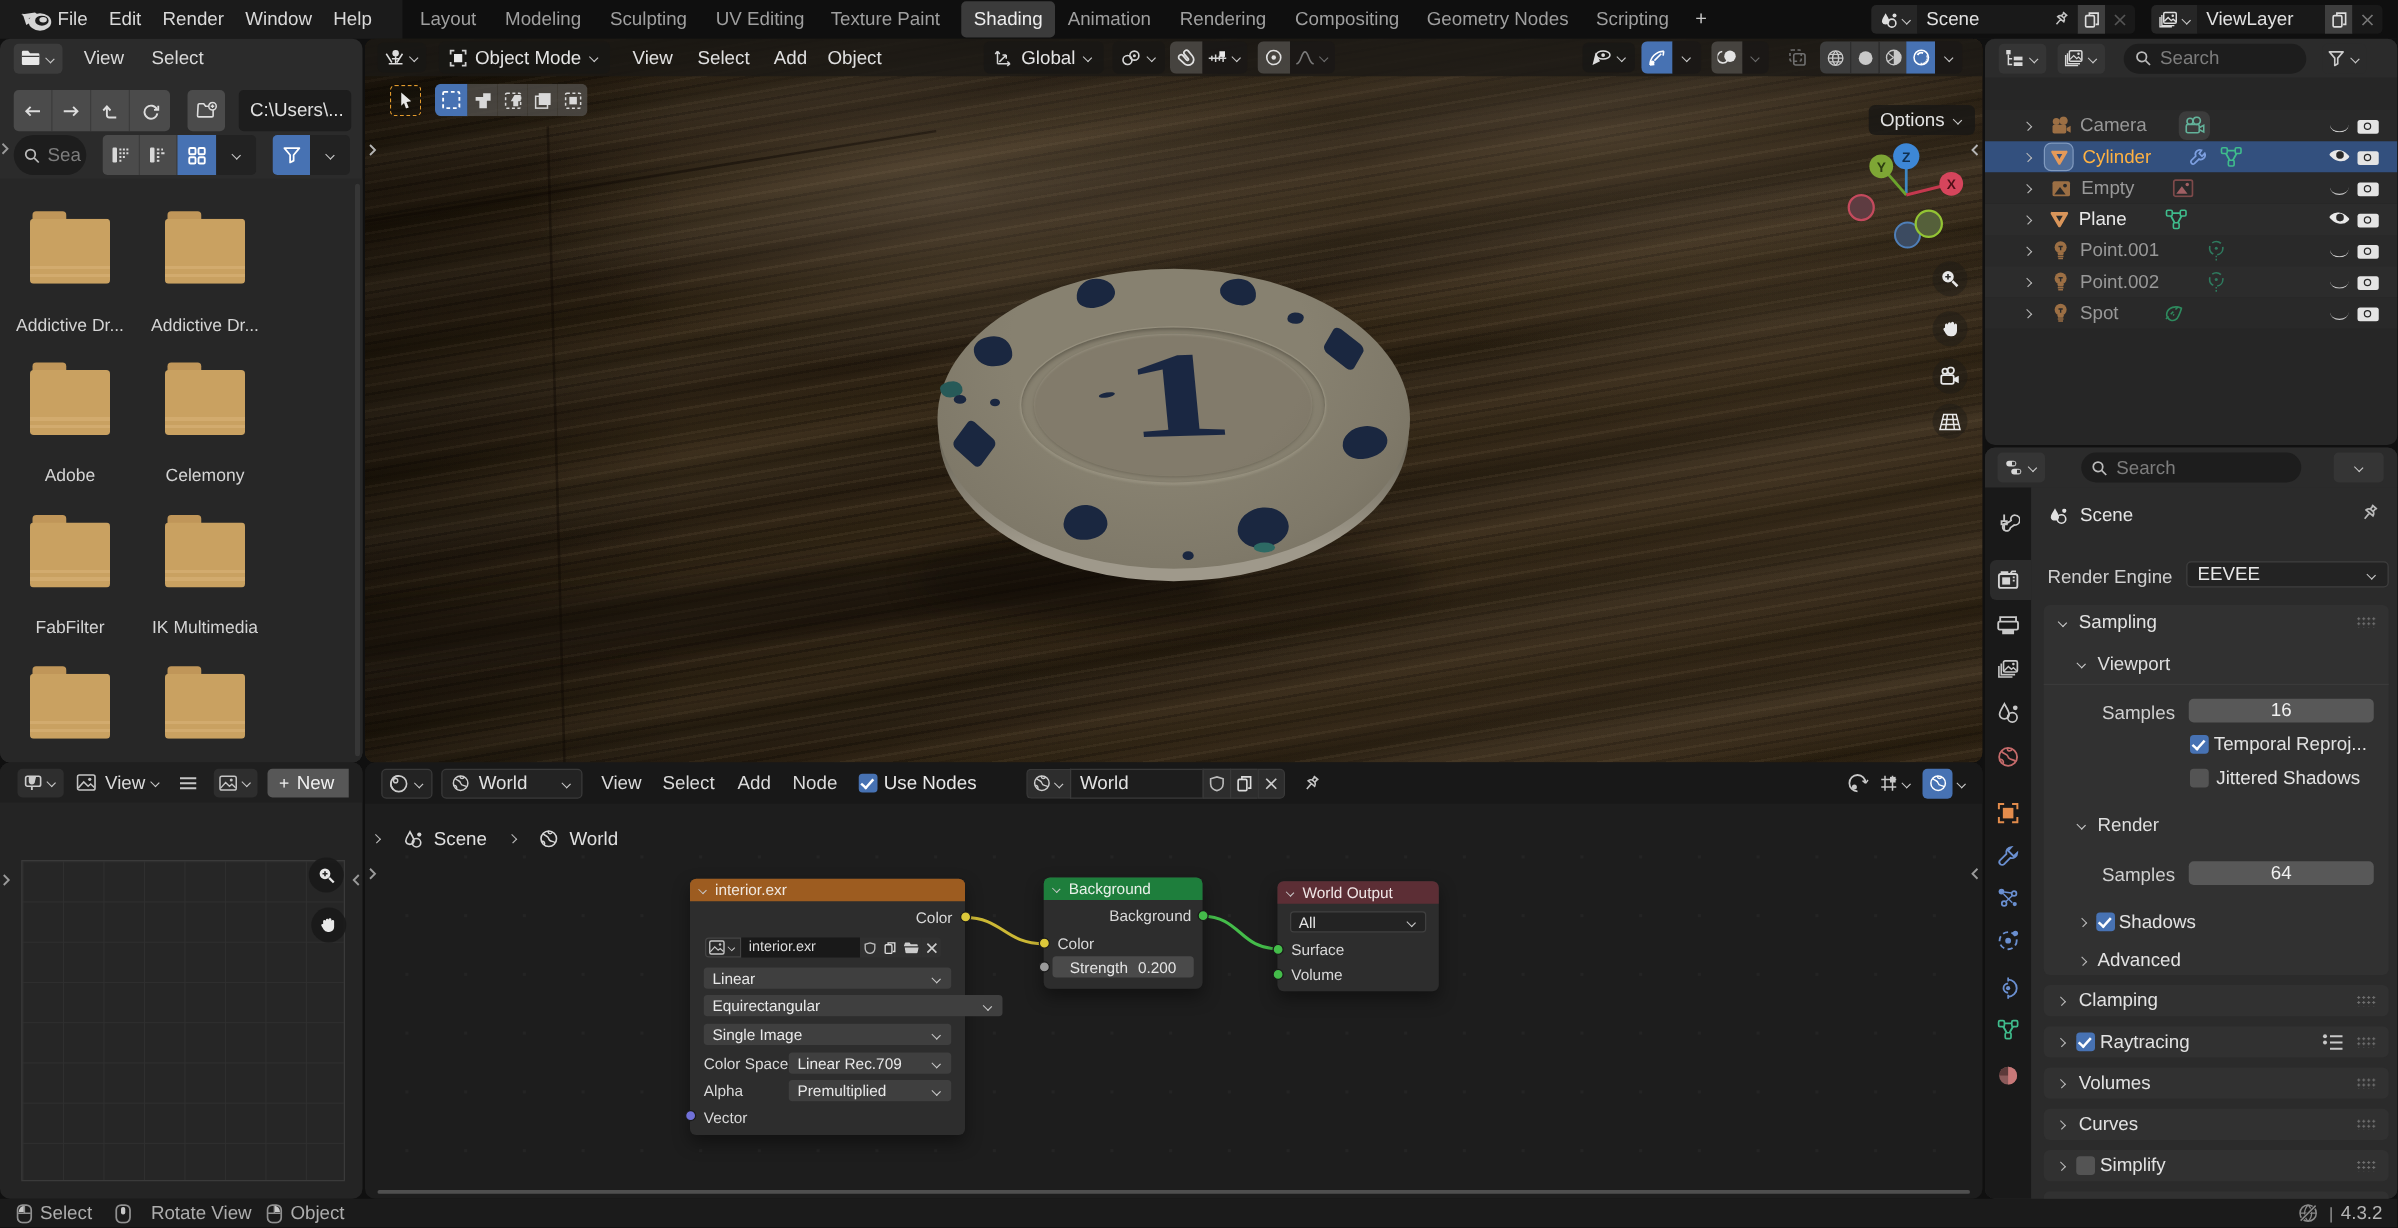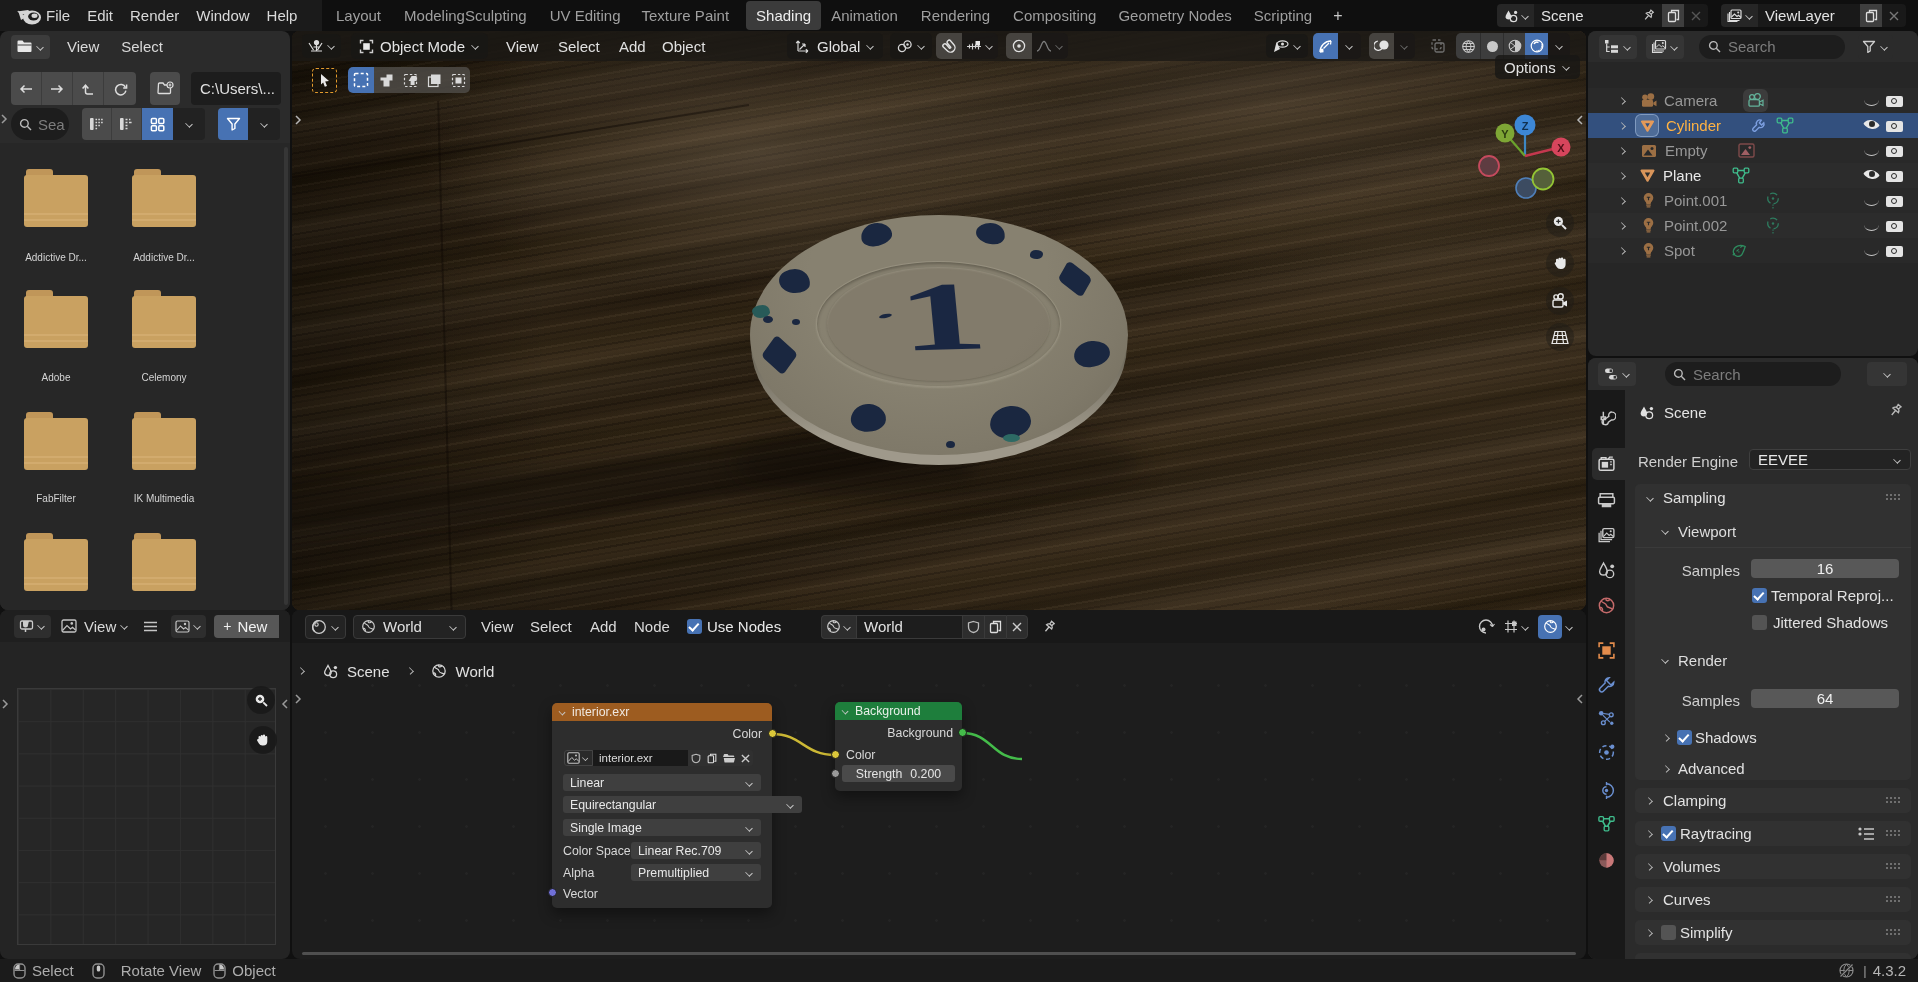--- a/index.html
+++ b/index.html
@@ -27,21 +27,21 @@
 .eyeclosed{left:274px;top:6px;width:20px;height:13px}
 .eyeclosed:before{content:"";position:absolute;left:2px;top:0px;width:15px;height:11px;border:1.6px solid #c8c8c8;border-top:none;border-left:none;border-right:none;border-radius:50%}
 .eyeopen{left:274px;top:5px;width:20px;height:14px}
 .eyeopen:before{content:"";position:absolute;left:3px;top:0px;width:13px;height:13px;background:#e8e8e8;border-radius:78% 10% 78% 10%;transform:rotate(45deg) scaleY(.82)}
 .eyeopen:after{content:"";position:absolute;left:6.6px;top:3.4px;width:6px;height:6px;background:#292929;border-radius:50%;box-shadow:inset 0 0 0 4px #292929, inset 0 0 0 10px #fff}
 .camico{left:297px;top:5px;width:20px;height:15px}
 .camico:before{content:"";position:absolute;left:1px;top:3px;width:17px;height:11px;background:#e4e4e4;border-radius:2px}
 .camico:after{content:"";position:absolute;left:6.2px;top:5.2px;width:4px;height:4px;background:#e4e4e4;border-radius:50%;border:1.8px solid #292929}
 .ptab{position:absolute;left:9px;width:19px;height:19px}
 .ppanel{left:10px;width:276px;height:25px;background:#313131;border-radius:5px;color:#e2e2e2}
-.flab{width:96px;text-align:center;color:#d4d4d4;white-space:nowrap;overflow:hidden;font-size:10px}
+.flab{width:96px;text-align:center;color:#d4d4d4;white-space:nowrap;overflow:hidden;font-size:14px}
 </style></head>
 <body>
 
 <div class="abs" id="topbar" style="left:0;top:0;width:1918px;height:31px;background:#1b1b1b">
   <div class="abs" style="left:322px;top:0;width:1596px;height:31px;background:#0f0f0f"></div>
   <svg class="abs" style="left:15px;top:5px" width="28" height="21" viewBox="0 0 28 21">
     <path d="M2 6.5 L13 5 L17 8 L7 9.5 Z" fill="#d5d5d5"></path>
     <path d="M3 5.5 L11 12 L6 15 Z" fill="#d5d5d5"></path>
     <ellipse cx="17" cy="12.5" rx="9" ry="7" fill="#d5d5d5"></ellipse>
     <ellipse cx="18.5" cy="11.5" rx="5.4" ry="4" fill="#1d1d1d"></ellipse>
@@ -49,21 +49,21 @@
   </svg>
   <div class="abs row" style="left:46px;top:0;height:31px;gap:17px;color:#d9d9d9">
     <span>File</span>
       <span>Edit</span>
       <span>Render</span>
       <span>Window</span>
       <span>Help</span>
   </div>
   <div class="abs row" style="left:336px;top:0;height:31px;color:#9f9f9f;white-space:nowrap">
     <span style="margin-right:23px">Layout</span>
-      <span style="">Modeling</span>
+      <span style="margin-right:23px">Modeling</span>
       <span style="margin-right:23px">Sculpting</span>
       <span style="margin-right:21px">UV Editing</span>
       <span style="margin-right:17px">Texture Paint</span>
       <span style="background:#3b3b3b;color:#ededed;border-radius:4px;padding:6px 10px;margin-right:10px">Shading</span>
       <span style="margin-right:23px">Animation</span>
       <span style="margin-right:23px">Rendering</span>
       <span style="margin-right:22px">Compositing</span>
       <span style="margin-right:22px">Geometry Nodes</span>
       <span style="margin-right:21px">Scripting</span>
       <span style="color:#c8c8c8;font-size:16px">+</span>
@@ -481,21 +481,21 @@
         </div>
       <div class="row" style="width:24px;height:26px;background:rgba(82,79,75,.78);justify-content:center">
           <svg width="15" height="15" viewBox="0 0 15 15">
             <rect x="1.5" y="1.5" width="12" height="12" rx="1" fill="none" stroke="#d9d9d9" stroke-width="1.2" stroke-dasharray="2.4 2"></rect>
             <rect x="4.5" y="4.5" width="6" height="6" fill="#d9d9d9"></rect>
           </svg>
         </div>
     </div>
   </div>
 
-  <div class="pill row" style="position:absolute;left:1203px;top:24px;height:24px;padding:0 9px;gap:6px">
+  <div class="pill row" style="position:absolute;left:1203px;top:53px;height:24px;padding:0 9px;gap:6px">
     <span style="color:#e2e2e2">Options</span>
       <i class="cv"></i>
   </div>
 
   <svg class="abs" style="left:1178px;top:75px" width="110" height="100" viewBox="0 0 110 100">
     <line x1="55" y1="50" x2="55" y2="19" stroke="#3d87c4" stroke-width="2.2"></line>
     <line x1="55" y1="50" x2="35" y2="27" stroke="#6ba32c" stroke-width="2.2"></line>
     <line x1="55" y1="50" x2="91" y2="41" stroke="#c4384e" stroke-width="2.6"></line>
     <circle cx="56" cy="82" r="10" fill="#3c4b61" stroke="#4f7fb8" stroke-width="1.6"></circle>
     <circle cx="73" cy="73" r="10.5" fill="#55603a" stroke="#93c434" stroke-width="1.8"></circle>
@@ -756,20 +756,31 @@
       <div class="abs" style="left:11px;top:46px;color:#d8d8d8">Color</div>
       <div class="abs row" style="left:7px;top:63px;width:113px;height:17px;background:#4a4a4a;border-radius:3px;color:#e5e5e5;justify-content:center;gap:8px">
           <span>Strength</span>
           <span>0.200</span>
         </div>
       <div class="sock" style="right:-4.5px;top:26px;background:#44bc4a;left:auto"></div>
       <div class="sock" style="left:-4.5px;top:48px;background:#dcc83a"></div>
       <div class="sock" style="left:-4.5px;top:67px;background:#9a9a9a"></div>
     </div>
 
+    <div class="abs" style="left:730px;top:95px;width:129px;height:88px;border-radius:5px;background:rgba(45,45,45,.97);box-shadow:0 6px 14px rgba(0,0,0,.4);font-size:12.3px">
+      <div class="row" style="height:18px;background:#5c2e35;border-radius:5px 5px 0 0;padding:0 6px;gap:5px">
+        <i class="cv" style="transform:scale(.9)"></i>
+          <span style="color:#f0e6e6">World Output</span>
+      </div>
+      <div class="abs row" style="left:10px;top:24px;width:109px;height:17px;background:#232323;border:1px solid #404040;border-radius:3px;color:#e5e5e5;padding:0 6px">All<i class="cv" style="margin-left:auto"></i></div>
+      <div class="abs" style="left:11px;top:48px;color:#d8d8d8">Surface</div>
+      <div class="abs" style="left:11px;top:68px;color:#d8d8d8">Volume</div>
+      <div class="sock" style="left:-4.5px;top:50px;background:#44bc4a"></div>
+      <div class="sock" style="left:-4.5px;top:70px;background:#44bc4a"></div>
+    </div>
   </div>
   <div class="abs" style="left:10px;top:342px;width:1274px;height:3px;background:#4f4f4f;border-radius:2px"></div>
   <svg class="abs" style="left:2px;top:81px" width="8" height="16" viewBox="0 0 8 16">
       <path d="M2 4 l4 4 -4 4" stroke="#9a9a9a" stroke-width="1.5" fill="none"></path>
     </svg>
   <svg class="abs" style="left:1284px;top:81px" width="8" height="16" viewBox="0 0 8 16">
       <path d="M6 4 l-4 4 4 4" stroke="#9a9a9a" stroke-width="1.5" fill="none"></path>
     </svg>
 </div>
 

